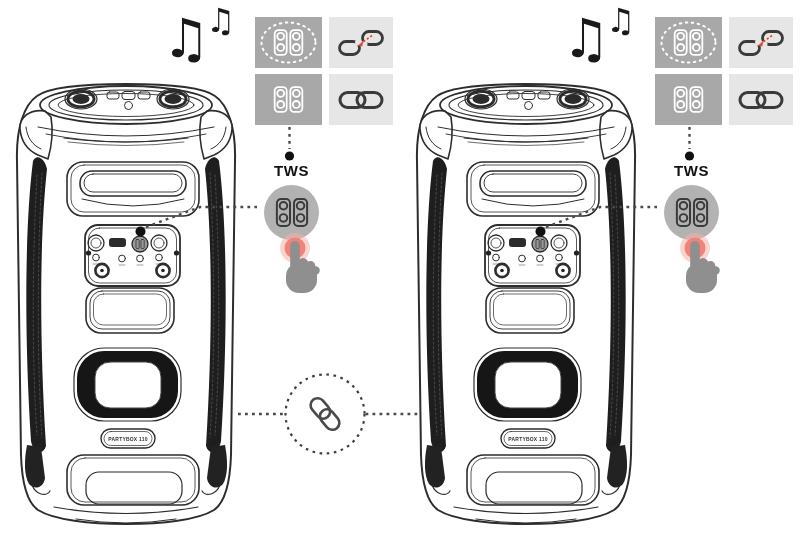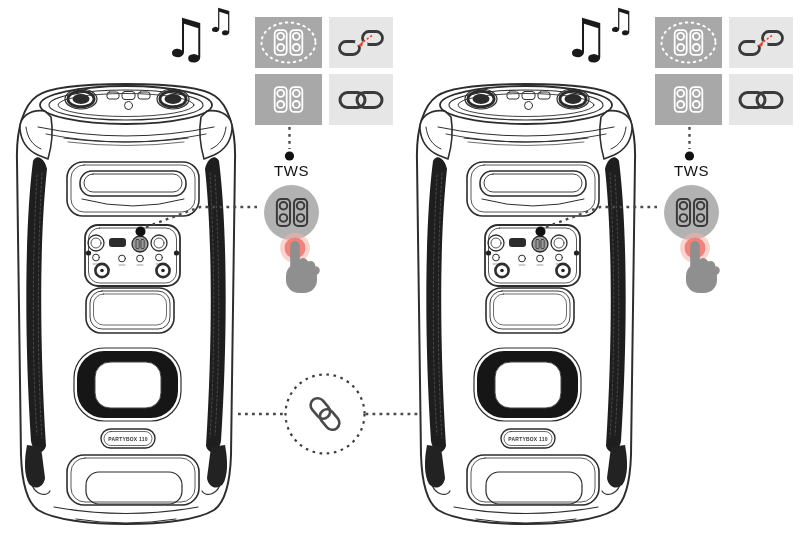--- a/index.html
+++ b/index.html
@@ -17,21 +17,21 @@
   .speaker-svg{position:absolute;left:12px;top:83px;width:228px;height:442px;}
   .note{position:absolute;color:var(--note-black);font-family:"DejaVu Sans",sans-serif;line-height:1;}
   .note-large{left:162px;top:12px;font-size:54px;}
   .note-small{left:206px;top:4px;font-size:33px;}
   .status-grid{position:absolute;left:255px;top:17px;display:grid;
     grid-template-columns:67px 64px;grid-template-rows:51px 51px;column-gap:7px;row-gap:6px;}
   .cell{display:flex;align-items:center;justify-content:center;}
   .cell.dark{background:var(--box-dark);}
   .cell.light{background:var(--box-light);}
   .tws-label{position:absolute;left:261px;top:162px;width:61px;text-align:center;
-    font-size:15px;font-weight:normal;color:#111;letter-spacing:.5px;}
+    font-size:15px;font-weight:bold;color:#111;letter-spacing:.5px;}
   .tws-button{position:absolute;left:264px;top:185px;width:55px;height:55px;border-radius:50%;
     background:var(--btn-gray);display:flex;align-items:center;justify-content:center;}
   .finger{position:absolute;left:273px;top:229px;}
   .badge-text{position:absolute;left:101px;top:430px;width:54px;height:18px;line-height:18px;
     text-align:center;font-size:5px;font-weight:bold;color:#333;letter-spacing:.2px;overflow:hidden;}
   .overlay{position:absolute;inset:0;pointer-events:none;}
   svg{display:block;}
 </style>
 </head>
 <body>

